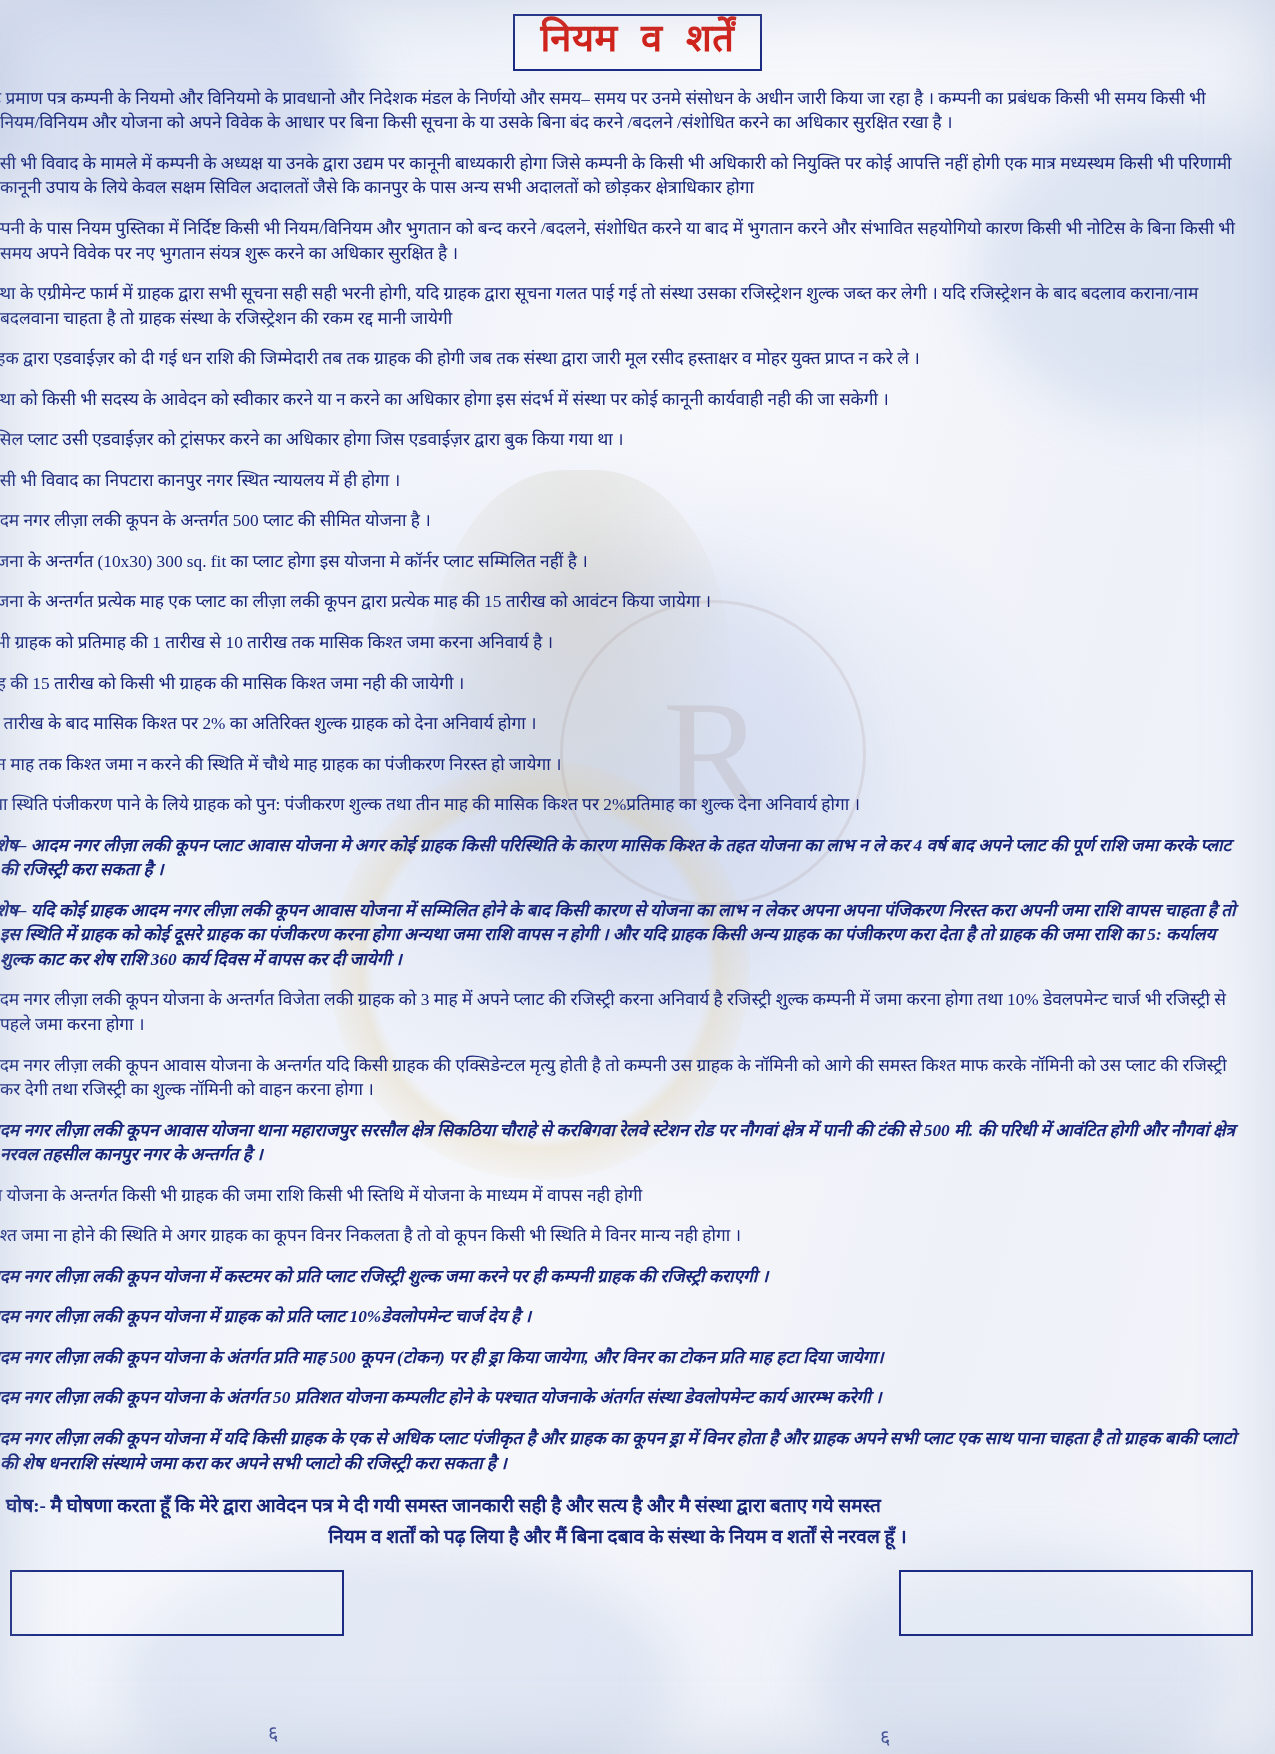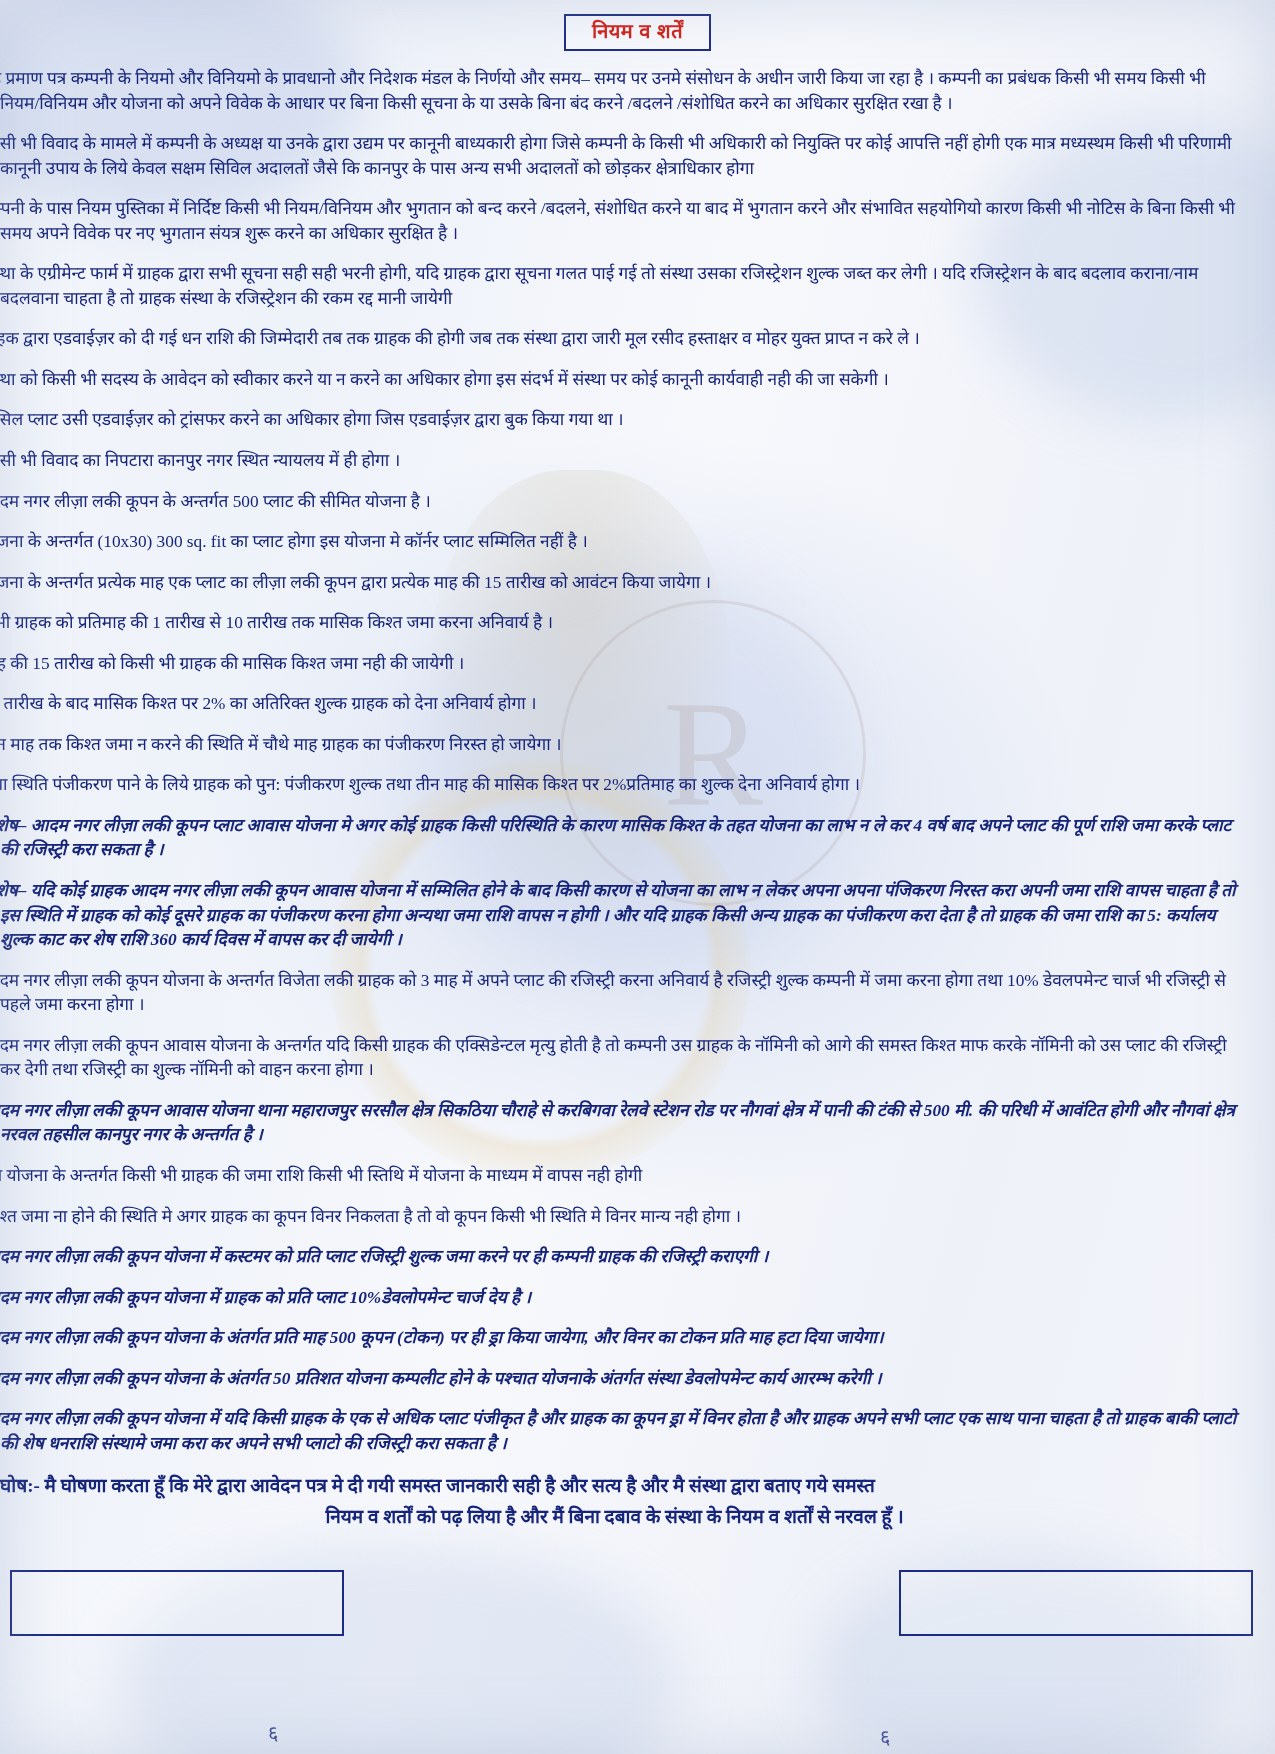--- a/index.html
+++ b/index.html
@@ -82,23 +82,23 @@
     justify-content: center;
     padding-top: 14px;
   }
   .title-box {
     border: 2px solid #1b2a82;
     padding: 4px 26px 7px 26px;
     background: rgba(255,255,255,0.35);
   }
   .title-text {
     color: #d11f16;
-    font-family: Liberation Sans, sans-serif;
+    font-family: Liberation Mono, monospace;
     font-weight: bold;
-    font-size: 20px;
+    font-size: 38px;
     letter-spacing: 0.5px;
     line-height: 1.1;
   }
 
   .terms {
     margin: 16px 0 0 0;
     padding: 0 28px 0 0;
   }
   .term {
     color: #16257a;
@@ -115,21 +115,21 @@
     font-style: italic;
     font-weight: bold;
   }
   .declaration {
     color: #16257a;
     font-family: "Liberation Serif", serif;
     font-weight: bold;
     font-size: 19px;
     line-height: 1.5;
     margin: 6px 16px 0 0;
-    padding: 0 30px 0 0;
+    padding: 0 30px 0 6px;
   }
   .declaration .line2 {
     display: block;
     text-align: center;
     padding: 2px 40px 0 40px;
   }
 
   
   .sign-row {
     position: absolute;

